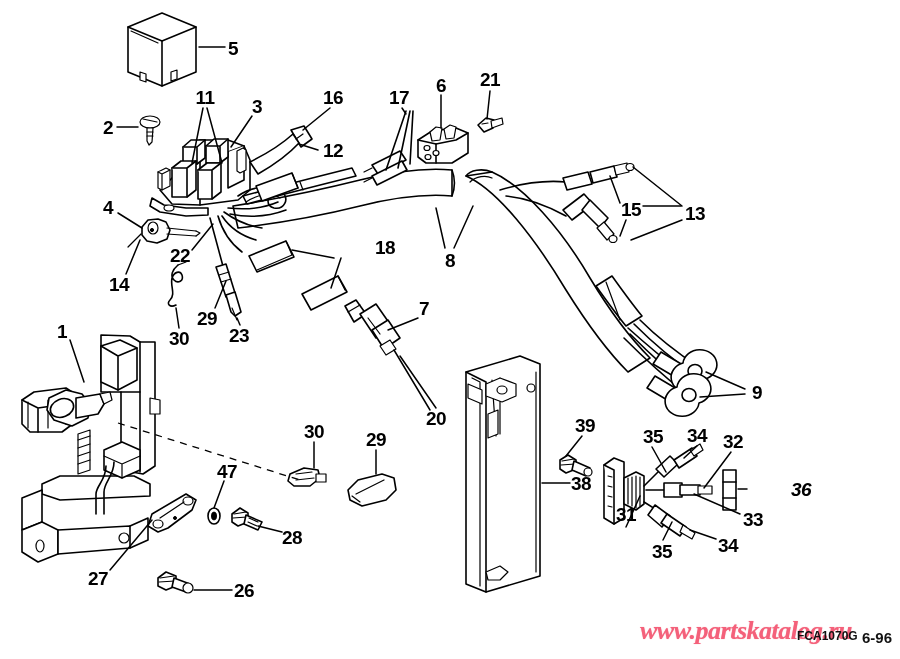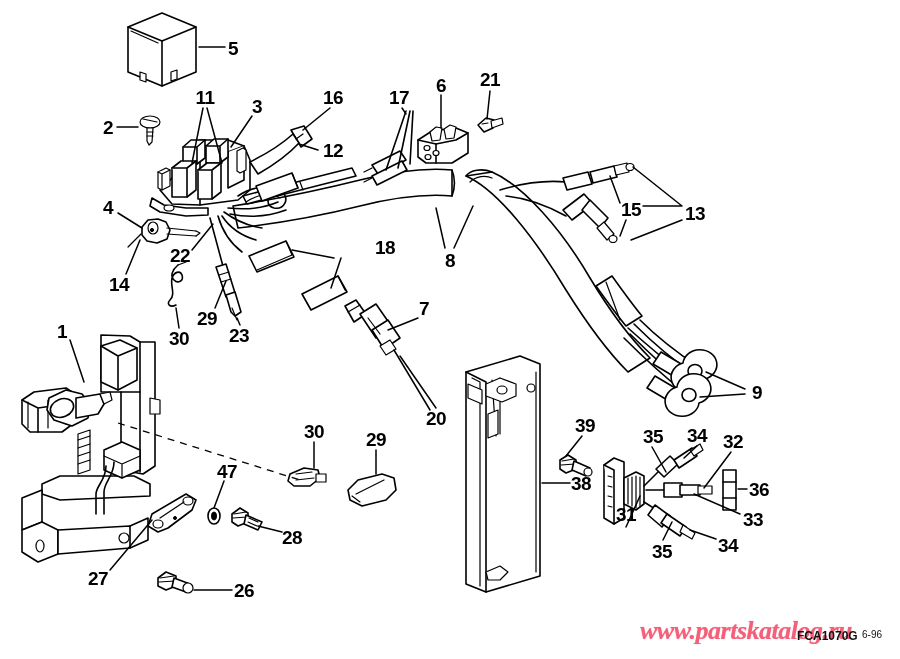--- a/index.html
+++ b/index.html
@@ -39,22 +39,22 @@
     font-weight:600;
     color:#111;
     white-space:nowrap;
     letter-spacing:0px;
   }
   #footer-date{
     position:absolute;
     left:862px;
     top:629px;
     font-family:"Liberation Sans",sans-serif;
-    font-size:10px;
-    font-weight:400;
+    font-size:15px;
+    font-weight:700;
     color:#111;
     white-space:nowrap;
   }
   svg{display:block;}
   .ln{fill:none;stroke:#000;stroke-width:1.6;stroke-linecap:round;stroke-linejoin:round;}
   .ln-t{fill:none;stroke:#000;stroke-width:1.2;stroke-linecap:round;stroke-linejoin:round;}
   .fillw{fill:#fff;stroke:#000;stroke-width:1.6;stroke-linejoin:round;stroke-linecap:round;}
   .fillw-t{fill:#fff;stroke:#000;stroke-width:1.2;stroke-linejoin:round;stroke-linecap:round;}
   .fillk{fill:#000;stroke:#000;stroke-width:1;}
   .leader{fill:none;stroke:#000;stroke-width:1.5;stroke-linecap:round;stroke-linejoin:round;}
@@ -449,21 +449,21 @@
       <div class="callout" style="left: 292px; top: 537px;">28</div>
       <div class="callout" style="left: 376px; top: 439px; text-align: center;">29</div>
       <div class="callout" style="left: 314px; top: 431px;">30</div>
       <div class="callout" style="left: 626px; top: 514px;">31</div>
       <div class="callout" style="left: 733px; top: 441px;">32</div>
       <div class="callout" style="left: 753px; top: 519px;">33</div>
       <div class="callout" style="left: 697px; top: 435px;">34</div>
       <div class="callout" style="left: 728px; top: 545px;">34</div>
       <div class="callout" style="left: 653px; top: 436px;">35</div>
       <div class="callout" style="left: 662px; top: 551px;">35</div>
-      <div class="callout" style="left: 759px; top: 489px;">36</div>
+      <div class="callout" style="left: 801px; top: 489px; font-style: italic;">36</div>
       <div class="callout" style="left: 179px; top: 338px;">30</div>
       <div class="callout" style="left: 581px; top: 483px;">38</div>
       <div class="callout" style="left: 585px; top: 425px;">39</div>
     </div>
 
   <div id="watermark">www.partskatalog.ru</div>
   <div id="footer-code">FCA1070G</div>
   <div id="footer-date">6-96</div>
 
 </div>

